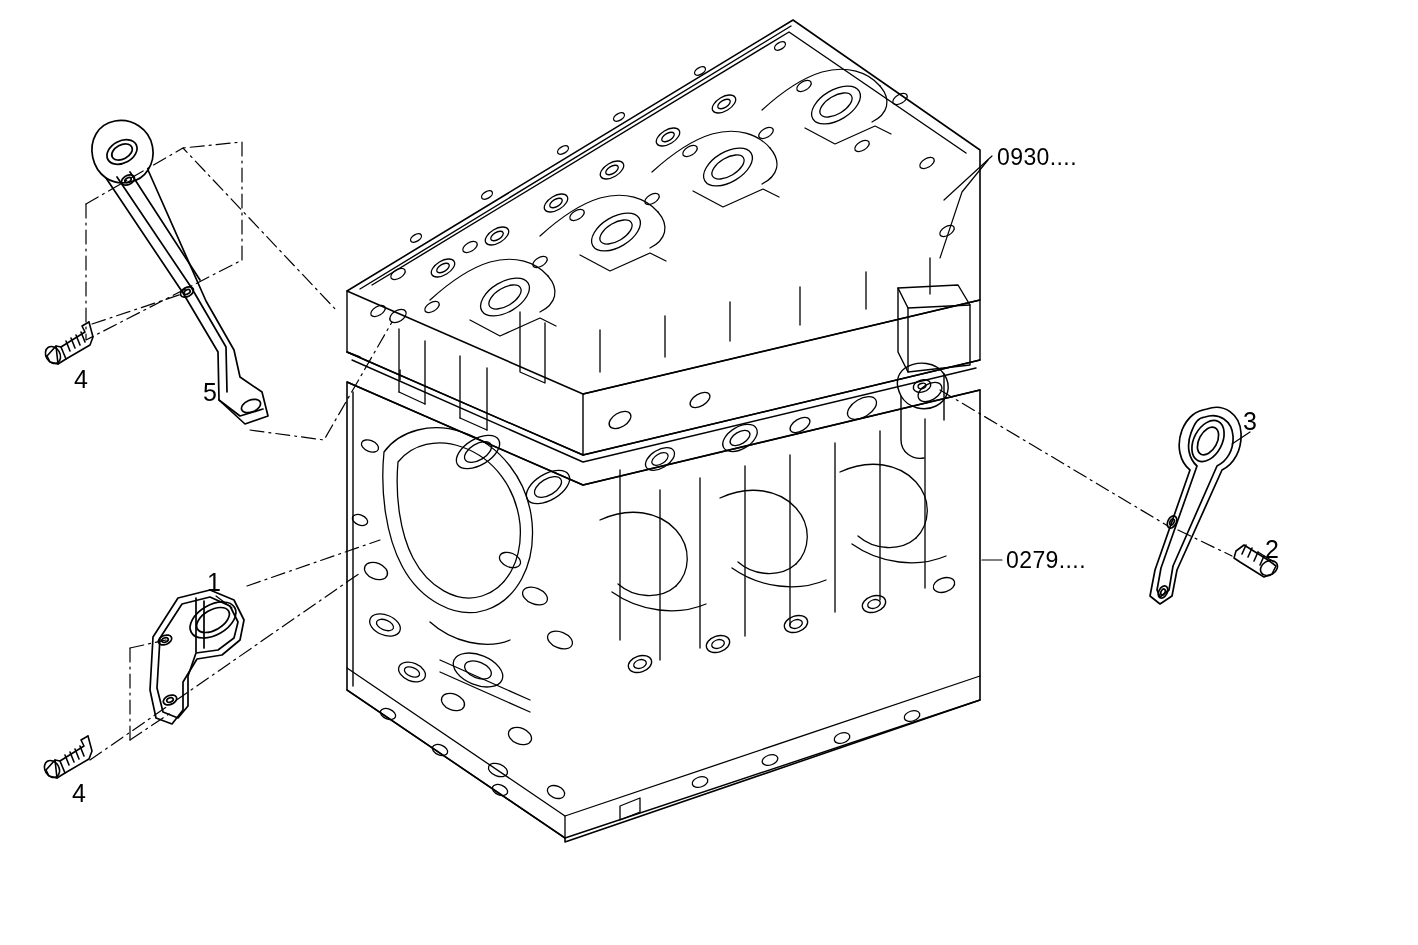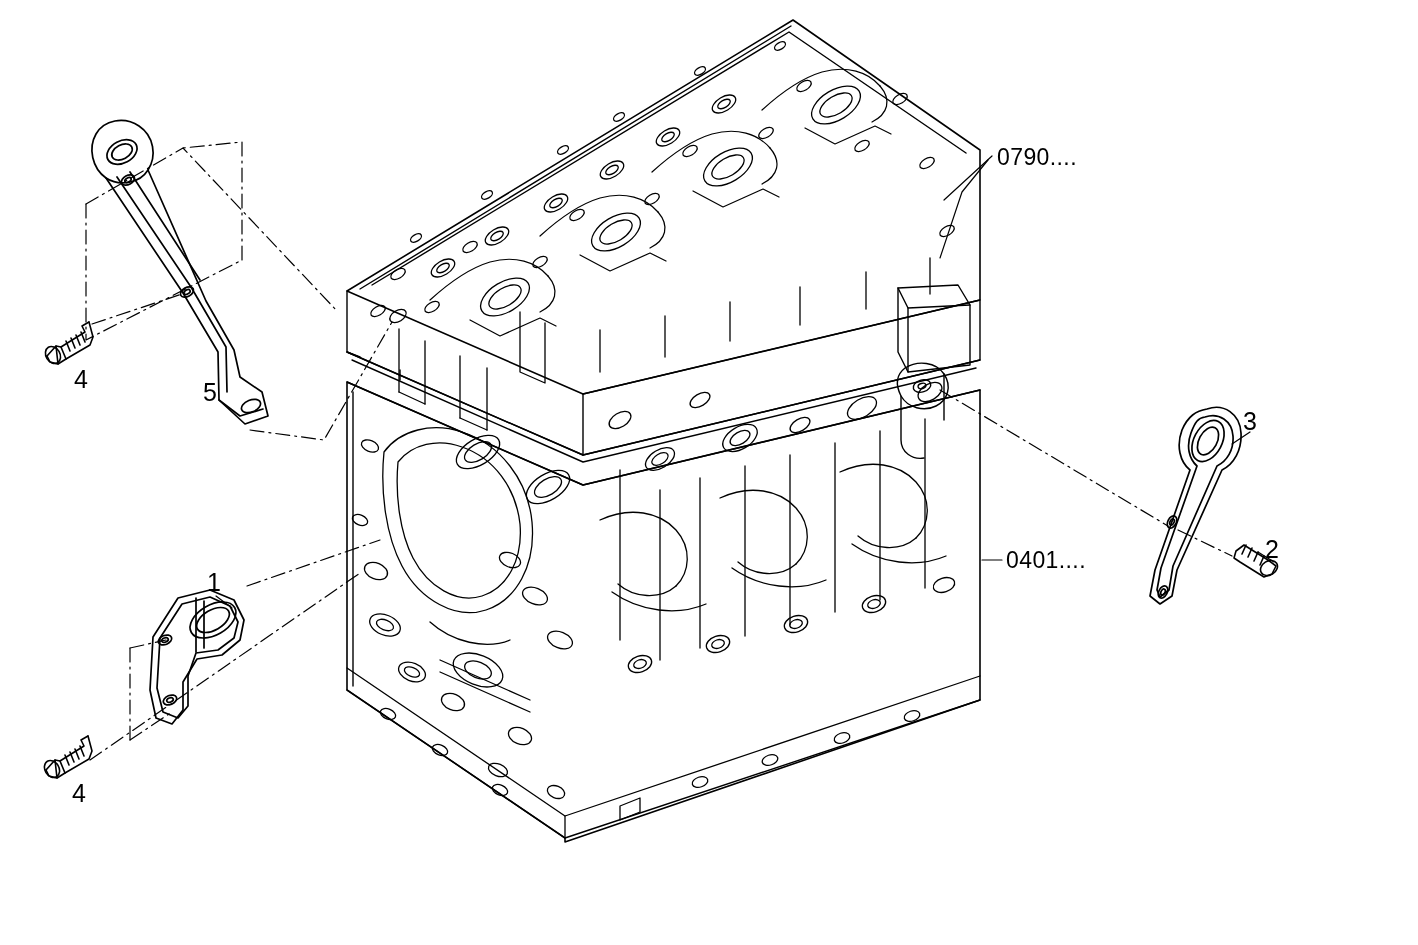--- a/index.html
+++ b/index.html
@@ -361,23 +361,23 @@
 
       <g stroke-width="1.2">
         <path d="M216,596 L232,608"></path>
         <path d="M1250,432 L1232,444"></path>
         <path d="M1258,552 L1274,562"></path>
       </g>
 
     </g>
   </svg>
 
-  <div class="ref-label" style="left:997px; top:146px;">0790....</div>
-
-  <div class="ref-label" style="left:1006px; top:549px;">0401....</div>
+  <div class="ref-label" style="left:997px; top:146px;">0930....</div>
+
+  <div class="ref-label" style="left:1006px; top:549px;">0279....</div>
 
   <div class="callout" style="left:207px; top:570px;">1</div>
 
   <div class="callout" style="left:1265px; top:537px;">2</div>
 
   <div class="callout" style="left:1243px; top:409px;">3</div>
 
   <div class="callout" style="left:74px; top:367px;">4</div>
 
   <div class="callout" style="left:72px; top:781px;">4</div>

